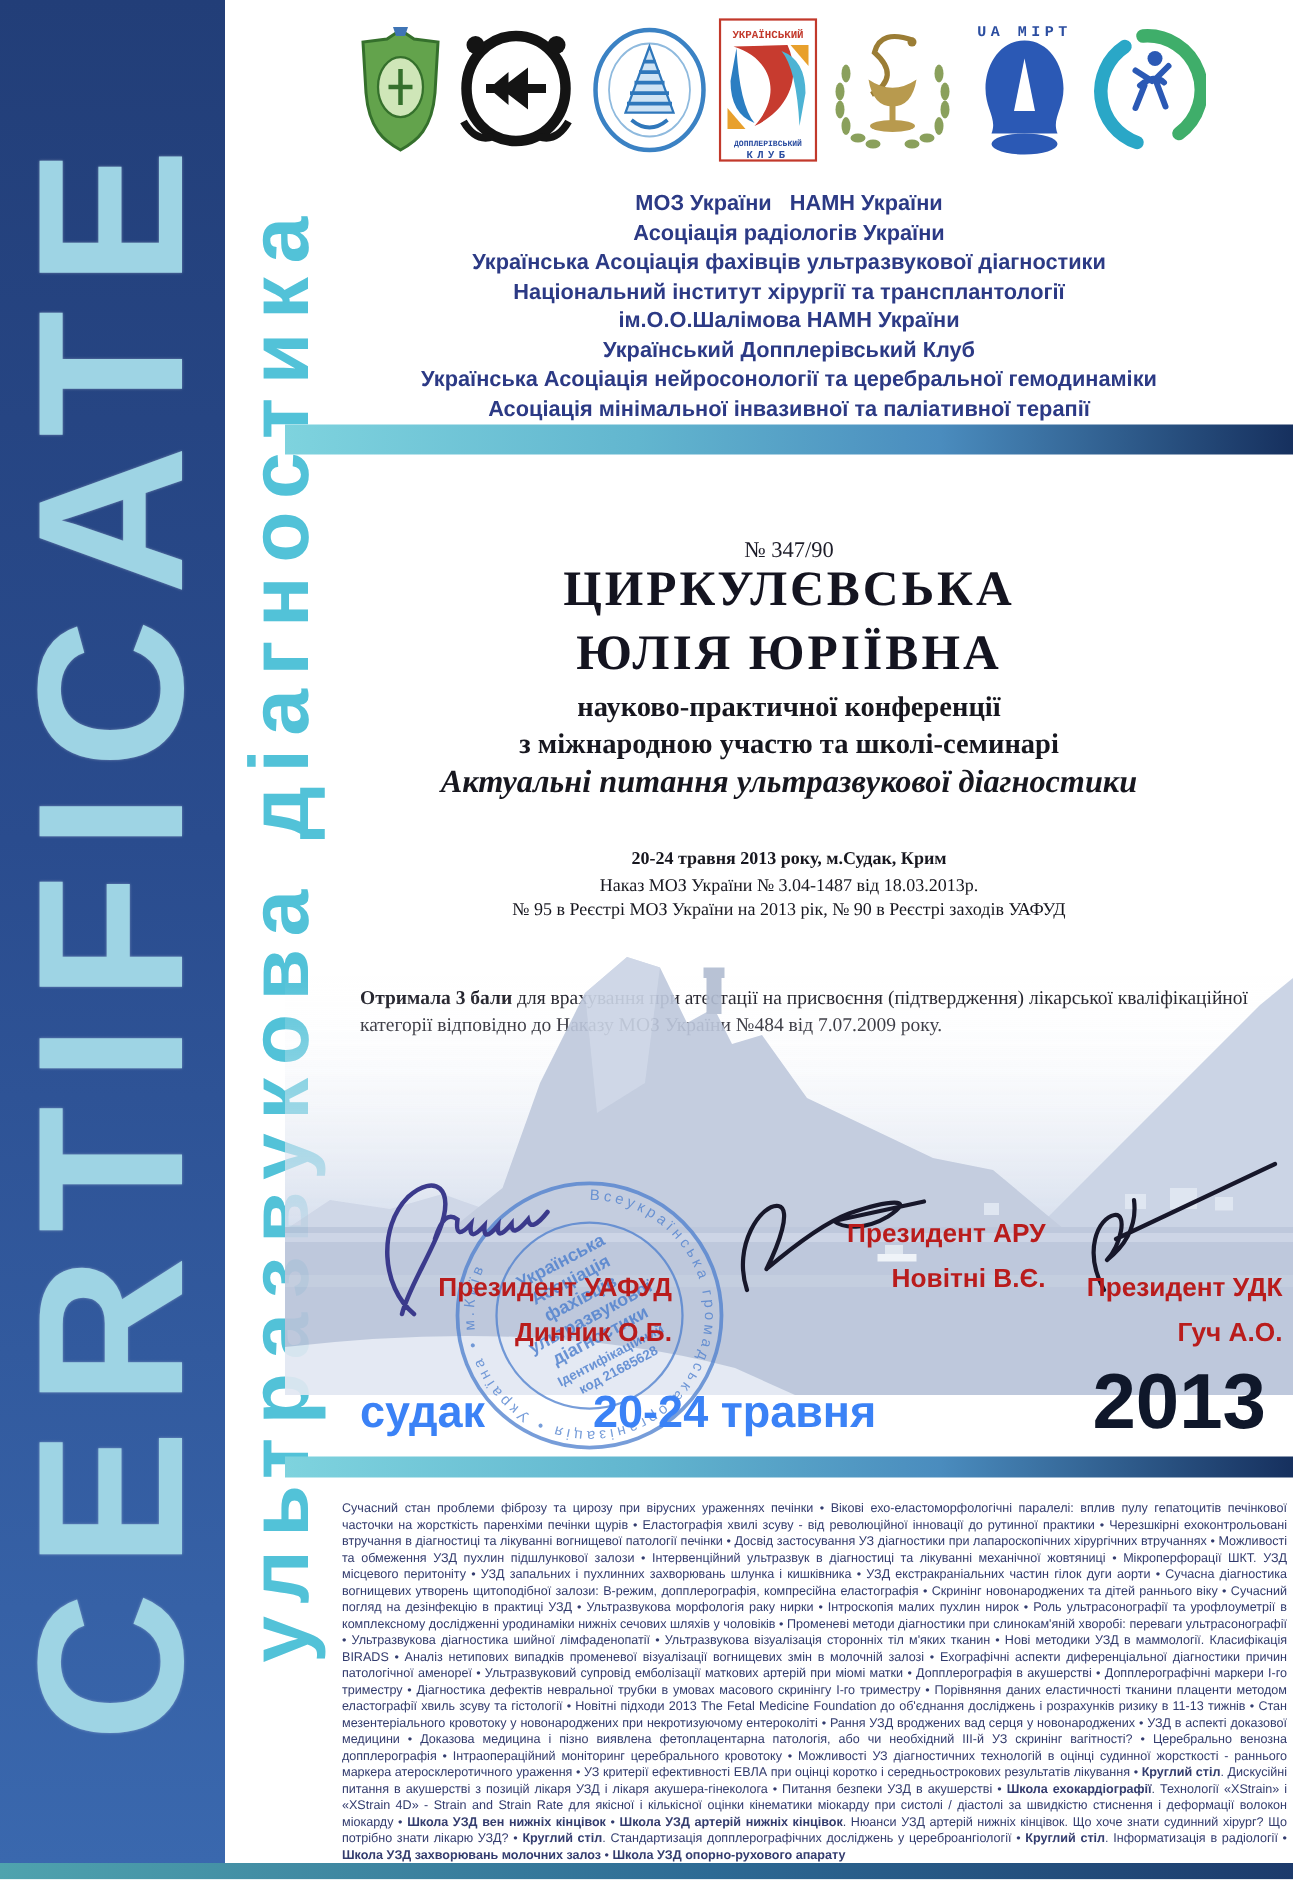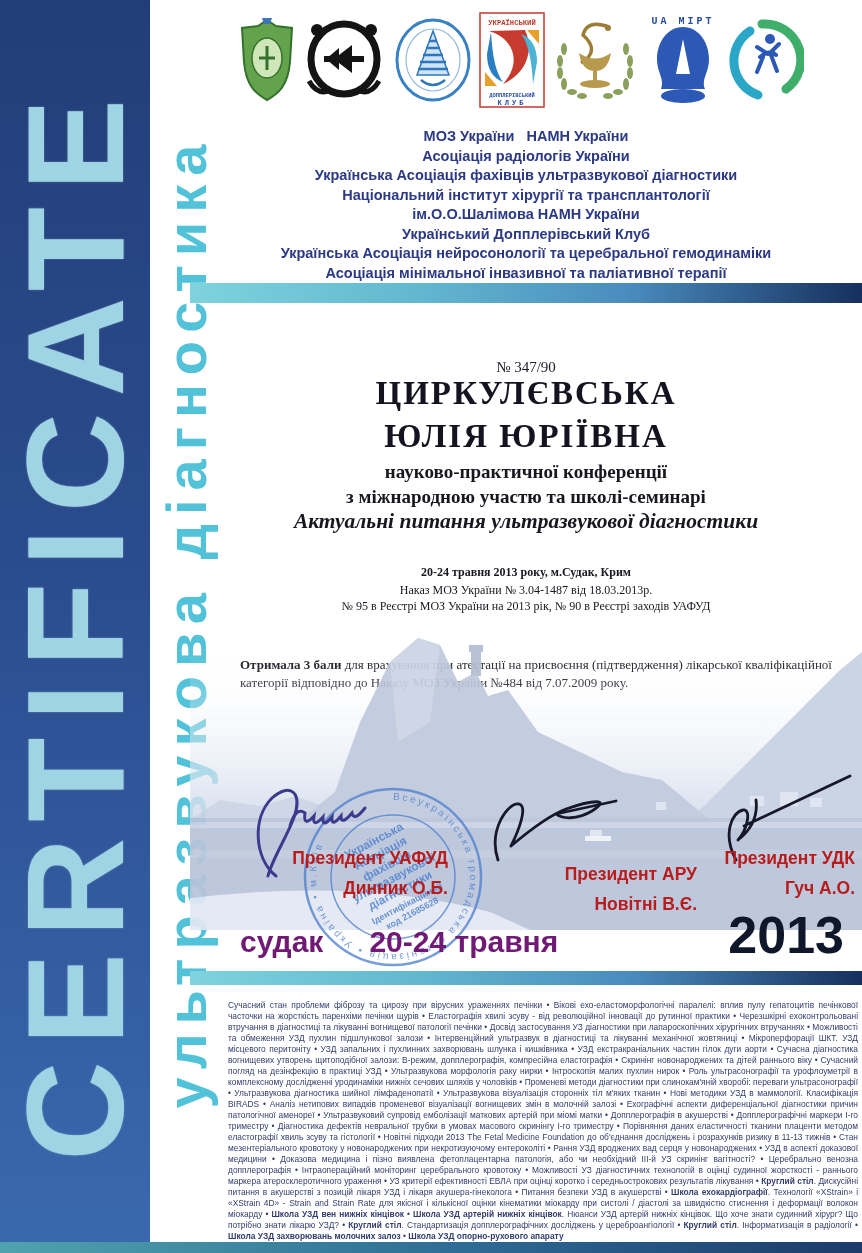--- a/index.html
+++ b/index.html
@@ -53,25 +53,25 @@
 
   .scene{position:absolute;left:190px;top:600px;opacity:.92;}
 
   .stamp{position:absolute;left:298px;top:782px;opacity:.9;}
   .sig{position:absolute;}
   .sig1{left:248px;top:778px;}
   .sig2{left:468px;top:788px;}
   .sig3{left:698px;top:770px;}
   .sigcol{position:absolute;width:210px;color:#b91c1c;font-weight:bold;font-size:17.5px;line-height:30px;text-align:right;}
   .sigcol1{left:238px;top:843px;}
-  .sigcol2{left:455px;top:859px;padding-left:32px;}
+  .sigcol2{left:455px;top:807px;padding-left:32px;}
   .sigcol3{left:645px;top:843px;}
 
-  .footrow{position:absolute;left:240px;top:925px;display:flex;gap:46px;
-           font-weight:bold;font-size:30px;color:#701a75;}
+  .footrow{position:absolute;left:240px;top:925px;display:flex;gap:72px;
+           font-weight:bold;font-size:30px;color:#3b82f6;}
   .year{position:absolute;right:18px;top:905px;font-weight:bold;font-size:52px;color:#0f172a;}
 
   .topics{position:absolute;left:228px;top:1000px;width:630px;font-size:8.4px;line-height:11px;
           text-align:justify;color:#333c6e;}
   .topics .b{font-weight:bold;}
 </style>
 </head>
 <body>
 
 <div id="page">

